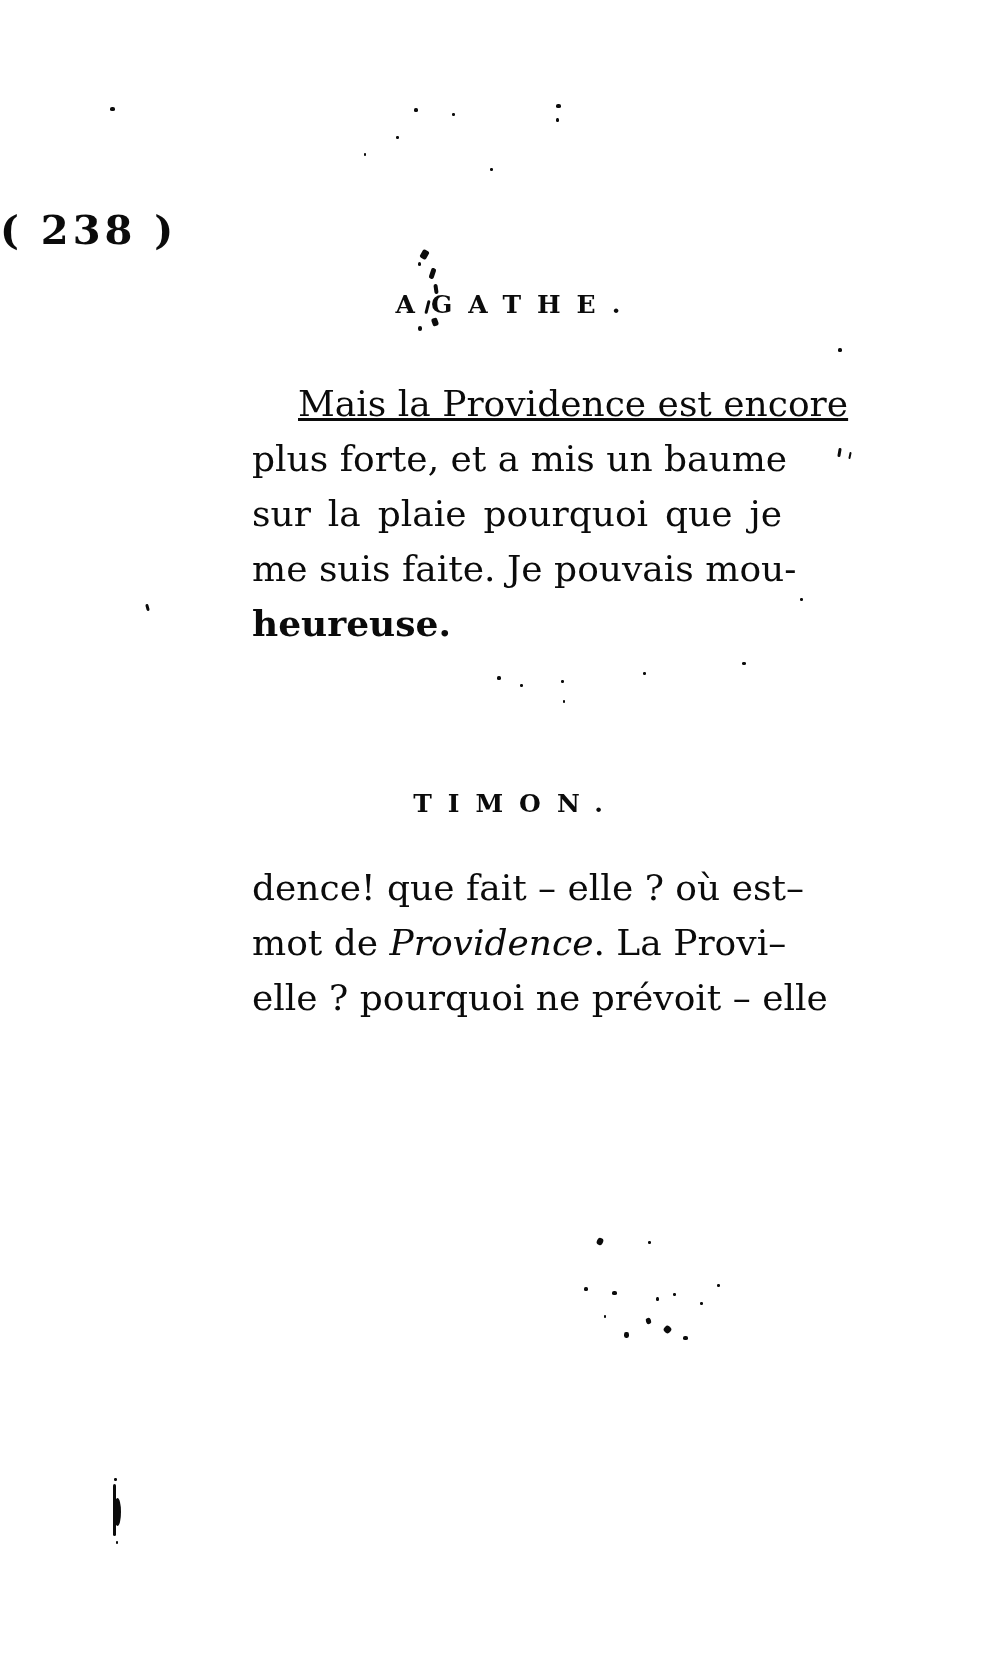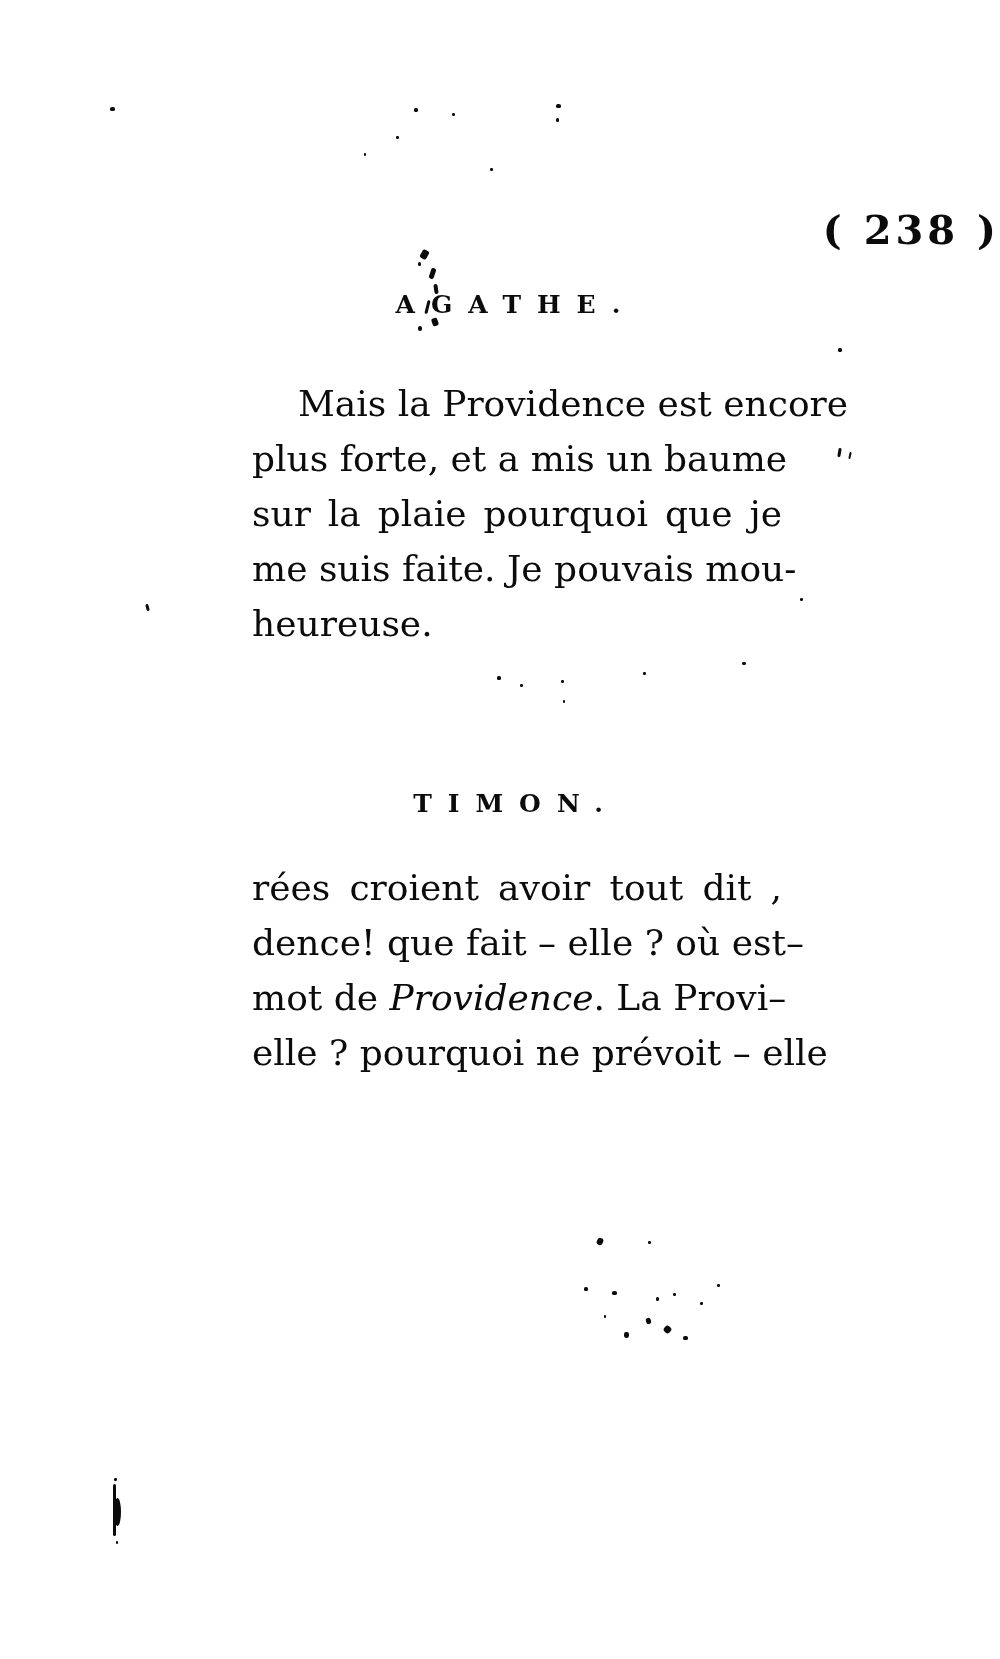--- a/index.html
+++ b/index.html
@@ -14,21 +14,21 @@
     background: #ffffff;
     overflow: hidden;
     font-family: "DejaVu Serif", "Liberation Serif", serif;
     color: #0b0b0b;
   }
   .page-number {
     position: absolute;
     top: 206px;
     left: 0;
     width: 1000px;
-    text-align: right;
+    text-align: left;
     font-size: 40px;
     letter-spacing: 4px;
     font-weight: 600;
   }
   .section-heading {
     position: absolute;
     left: 0;
     width: 1000px;
     text-align: center;
     font-size: 25px;
@@ -46,22 +46,22 @@
     line-height: 55px;
   }
   .para-1 { top: 376px; }
   .para-2 { top: 860px; }
   .line {
     text-align: justify;
     text-align-last: justify;
     white-space: nowrap;
     height: 55px;
   }
-  .line.indent { padding-left: 46px; width: 484px; }
-  .line.flush-left { text-align: right; text-align-last: left; }
+  .line.indent { padding-left: 46px; width: 484px; text-decoration: underline; }
+  .line.flush-left { text-align: right; text-align-last: left; font-weight: bold; }
   .italic { font-style: italic; }
   
   .speck {
     position: absolute;
     background: #0b0b0b;
     border-radius: 40%;
   }
   .smudge {
     position: absolute;
     background: #0b0b0b;
@@ -81,21 +81,20 @@
     <div class="line indent">Mais la Providence est encore</div>
     <div class="line">plus forte, et a mis un baume</div>
     <div class="line">sur la plaie pourquoi que je</div>
     <div class="line">me suis faite. Je pouvais mou-</div>
     <div class="line flush-left">heureuse.</div>
   </div>
 
   <div class="section-heading heading-timon">TIMON.</div>
 
   <div class="paragraph para-2">
-    <div class="line">rées croient avoir tout dit ,</div>
     <div class="line">dence! que fait – elle ? où est–</div>
     <div class="line"><span>mot de </span><span class="italic">Providence</span><span>. La Provi–</span></div>
     <div class="line">elle ? pourquoi ne prévoit – elle</div>
   </div>
 
   <div class="smudge" style="left:430px; top:268px; width:5px; height:11px; transform:rotate(18deg);"></div>
   <div class="smudge" style="left:434px; top:284px; width:4px; height:10px; transform:rotate(-8deg);"></div>
   <div class="smudge" style="left:426px; top:300px; width:3px; height:14px; transform:rotate(14deg);"></div>
   <div class="smudge" style="left:432px; top:318px; width:6px; height:8px; transform:rotate(-20deg);"></div>
   <div class="smudge" style="left:418px; top:326px; width:4px; height:5px;"></div>

